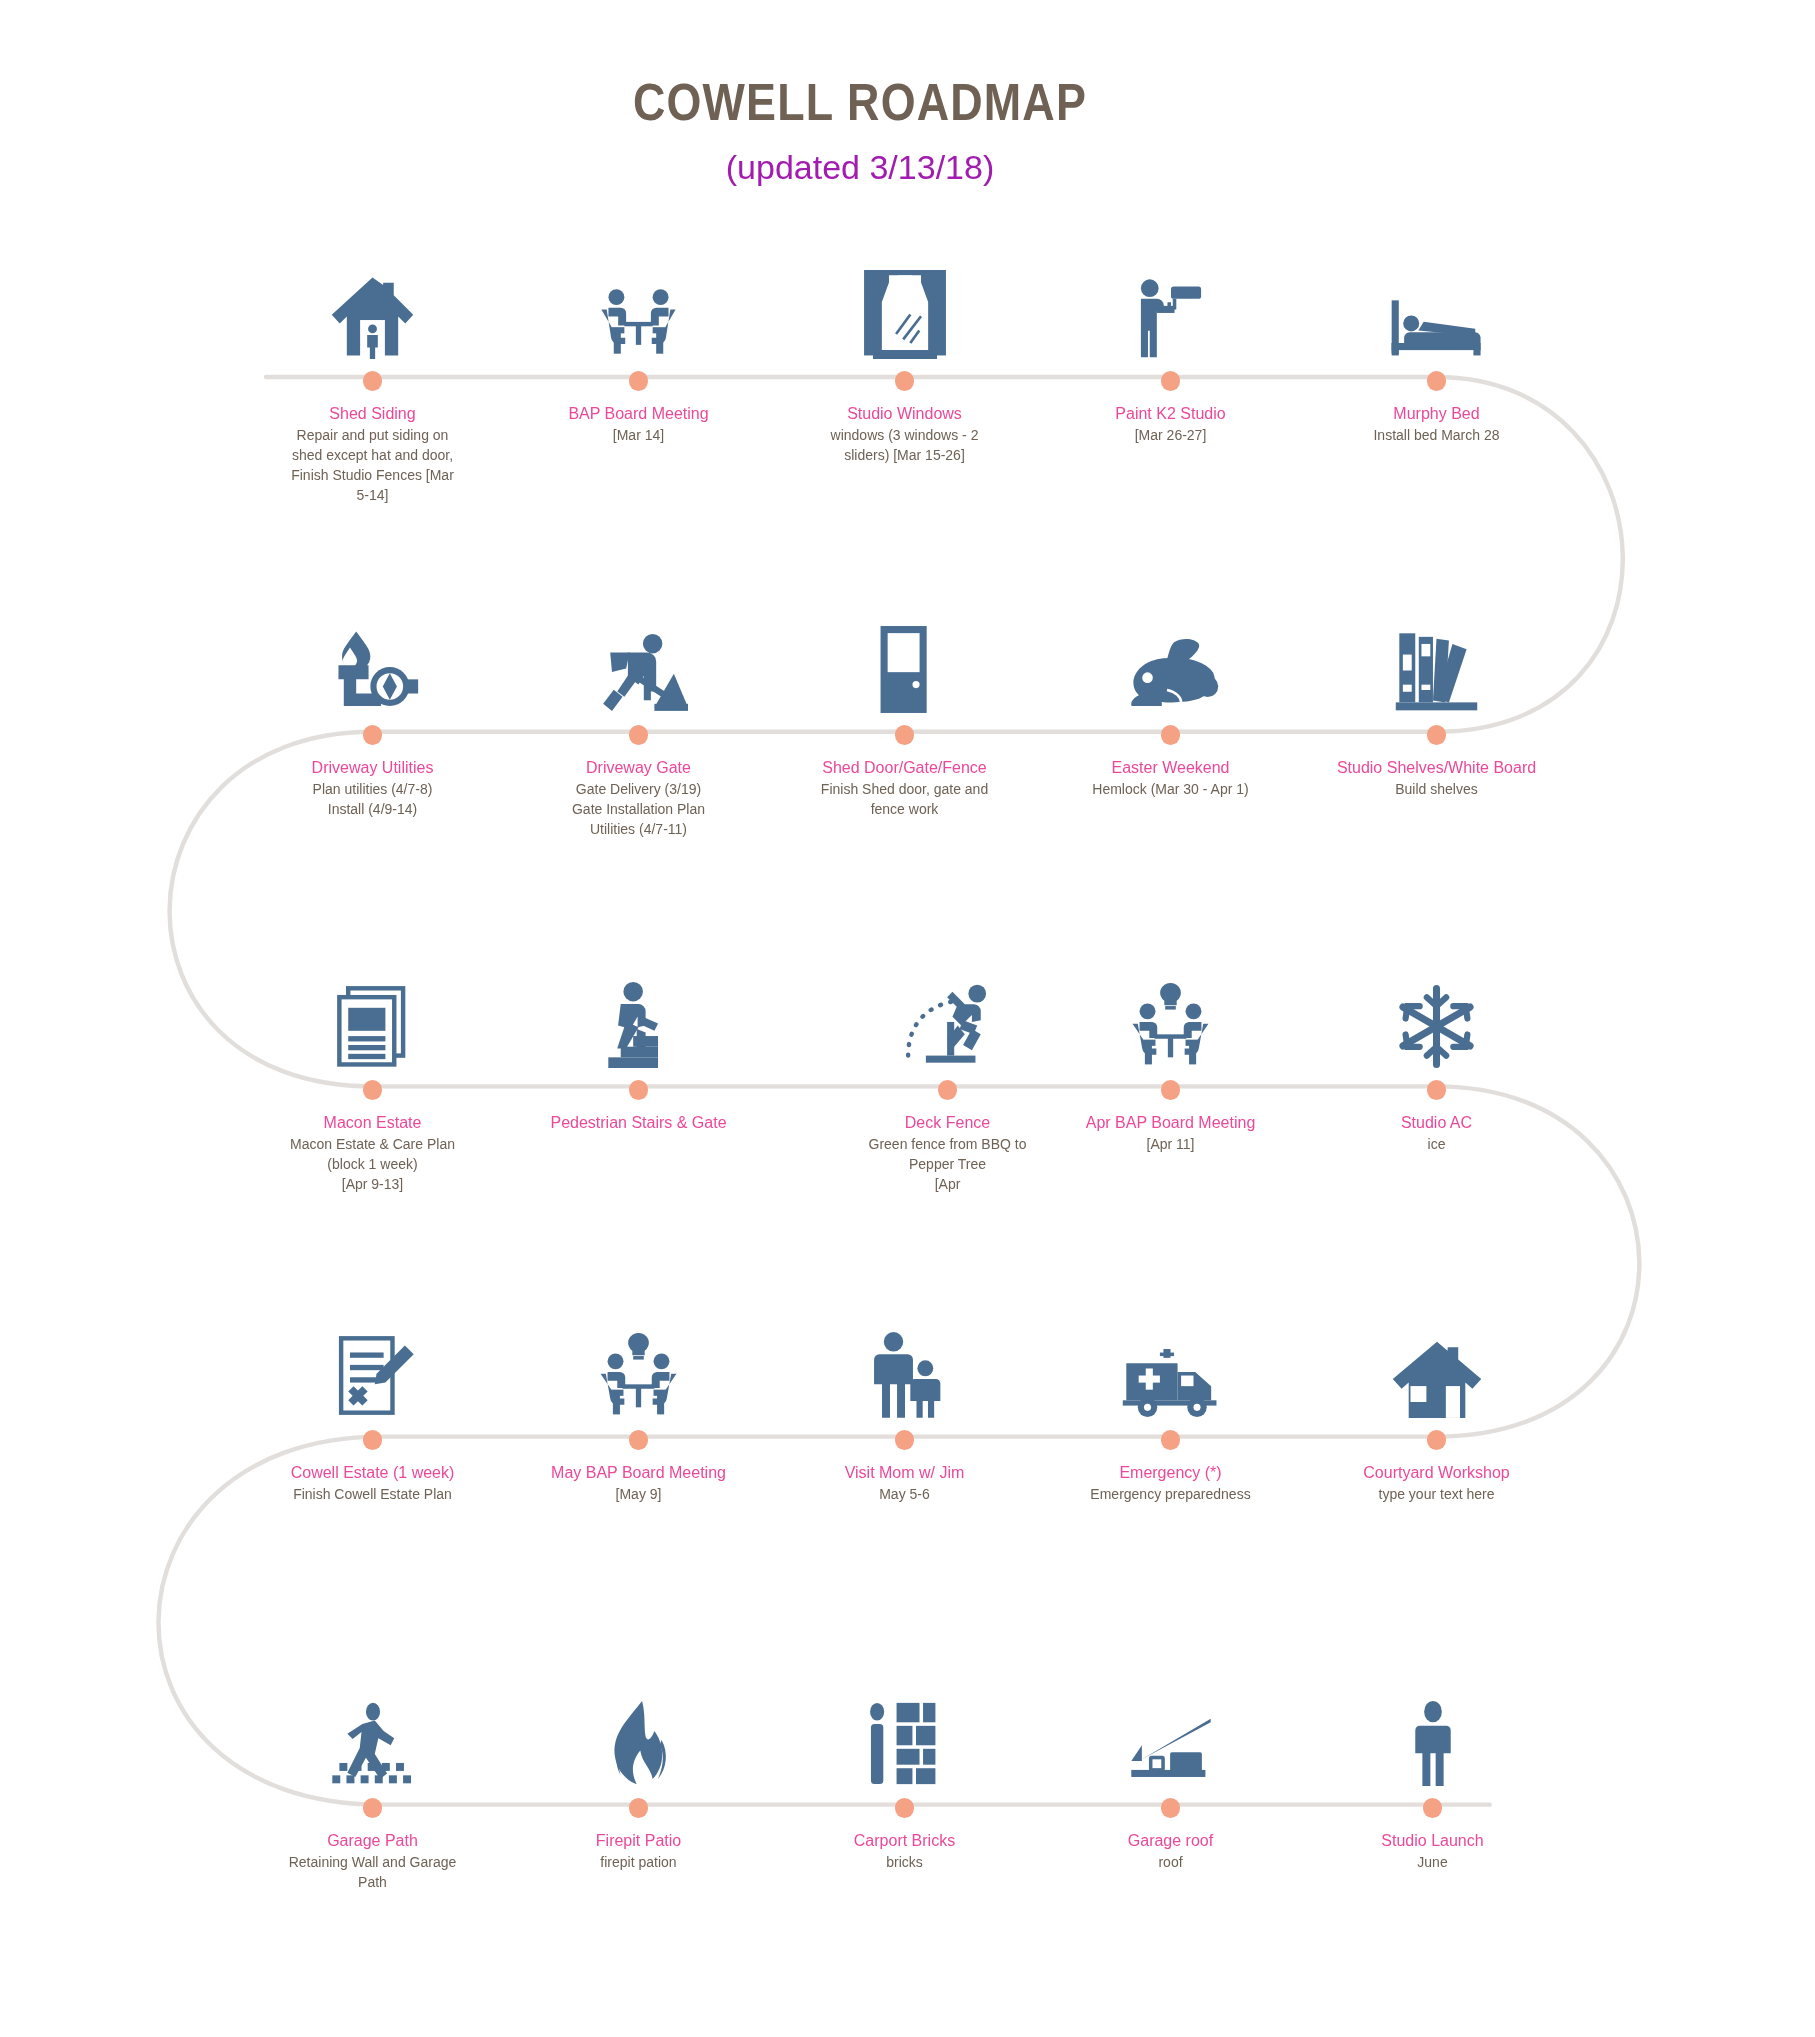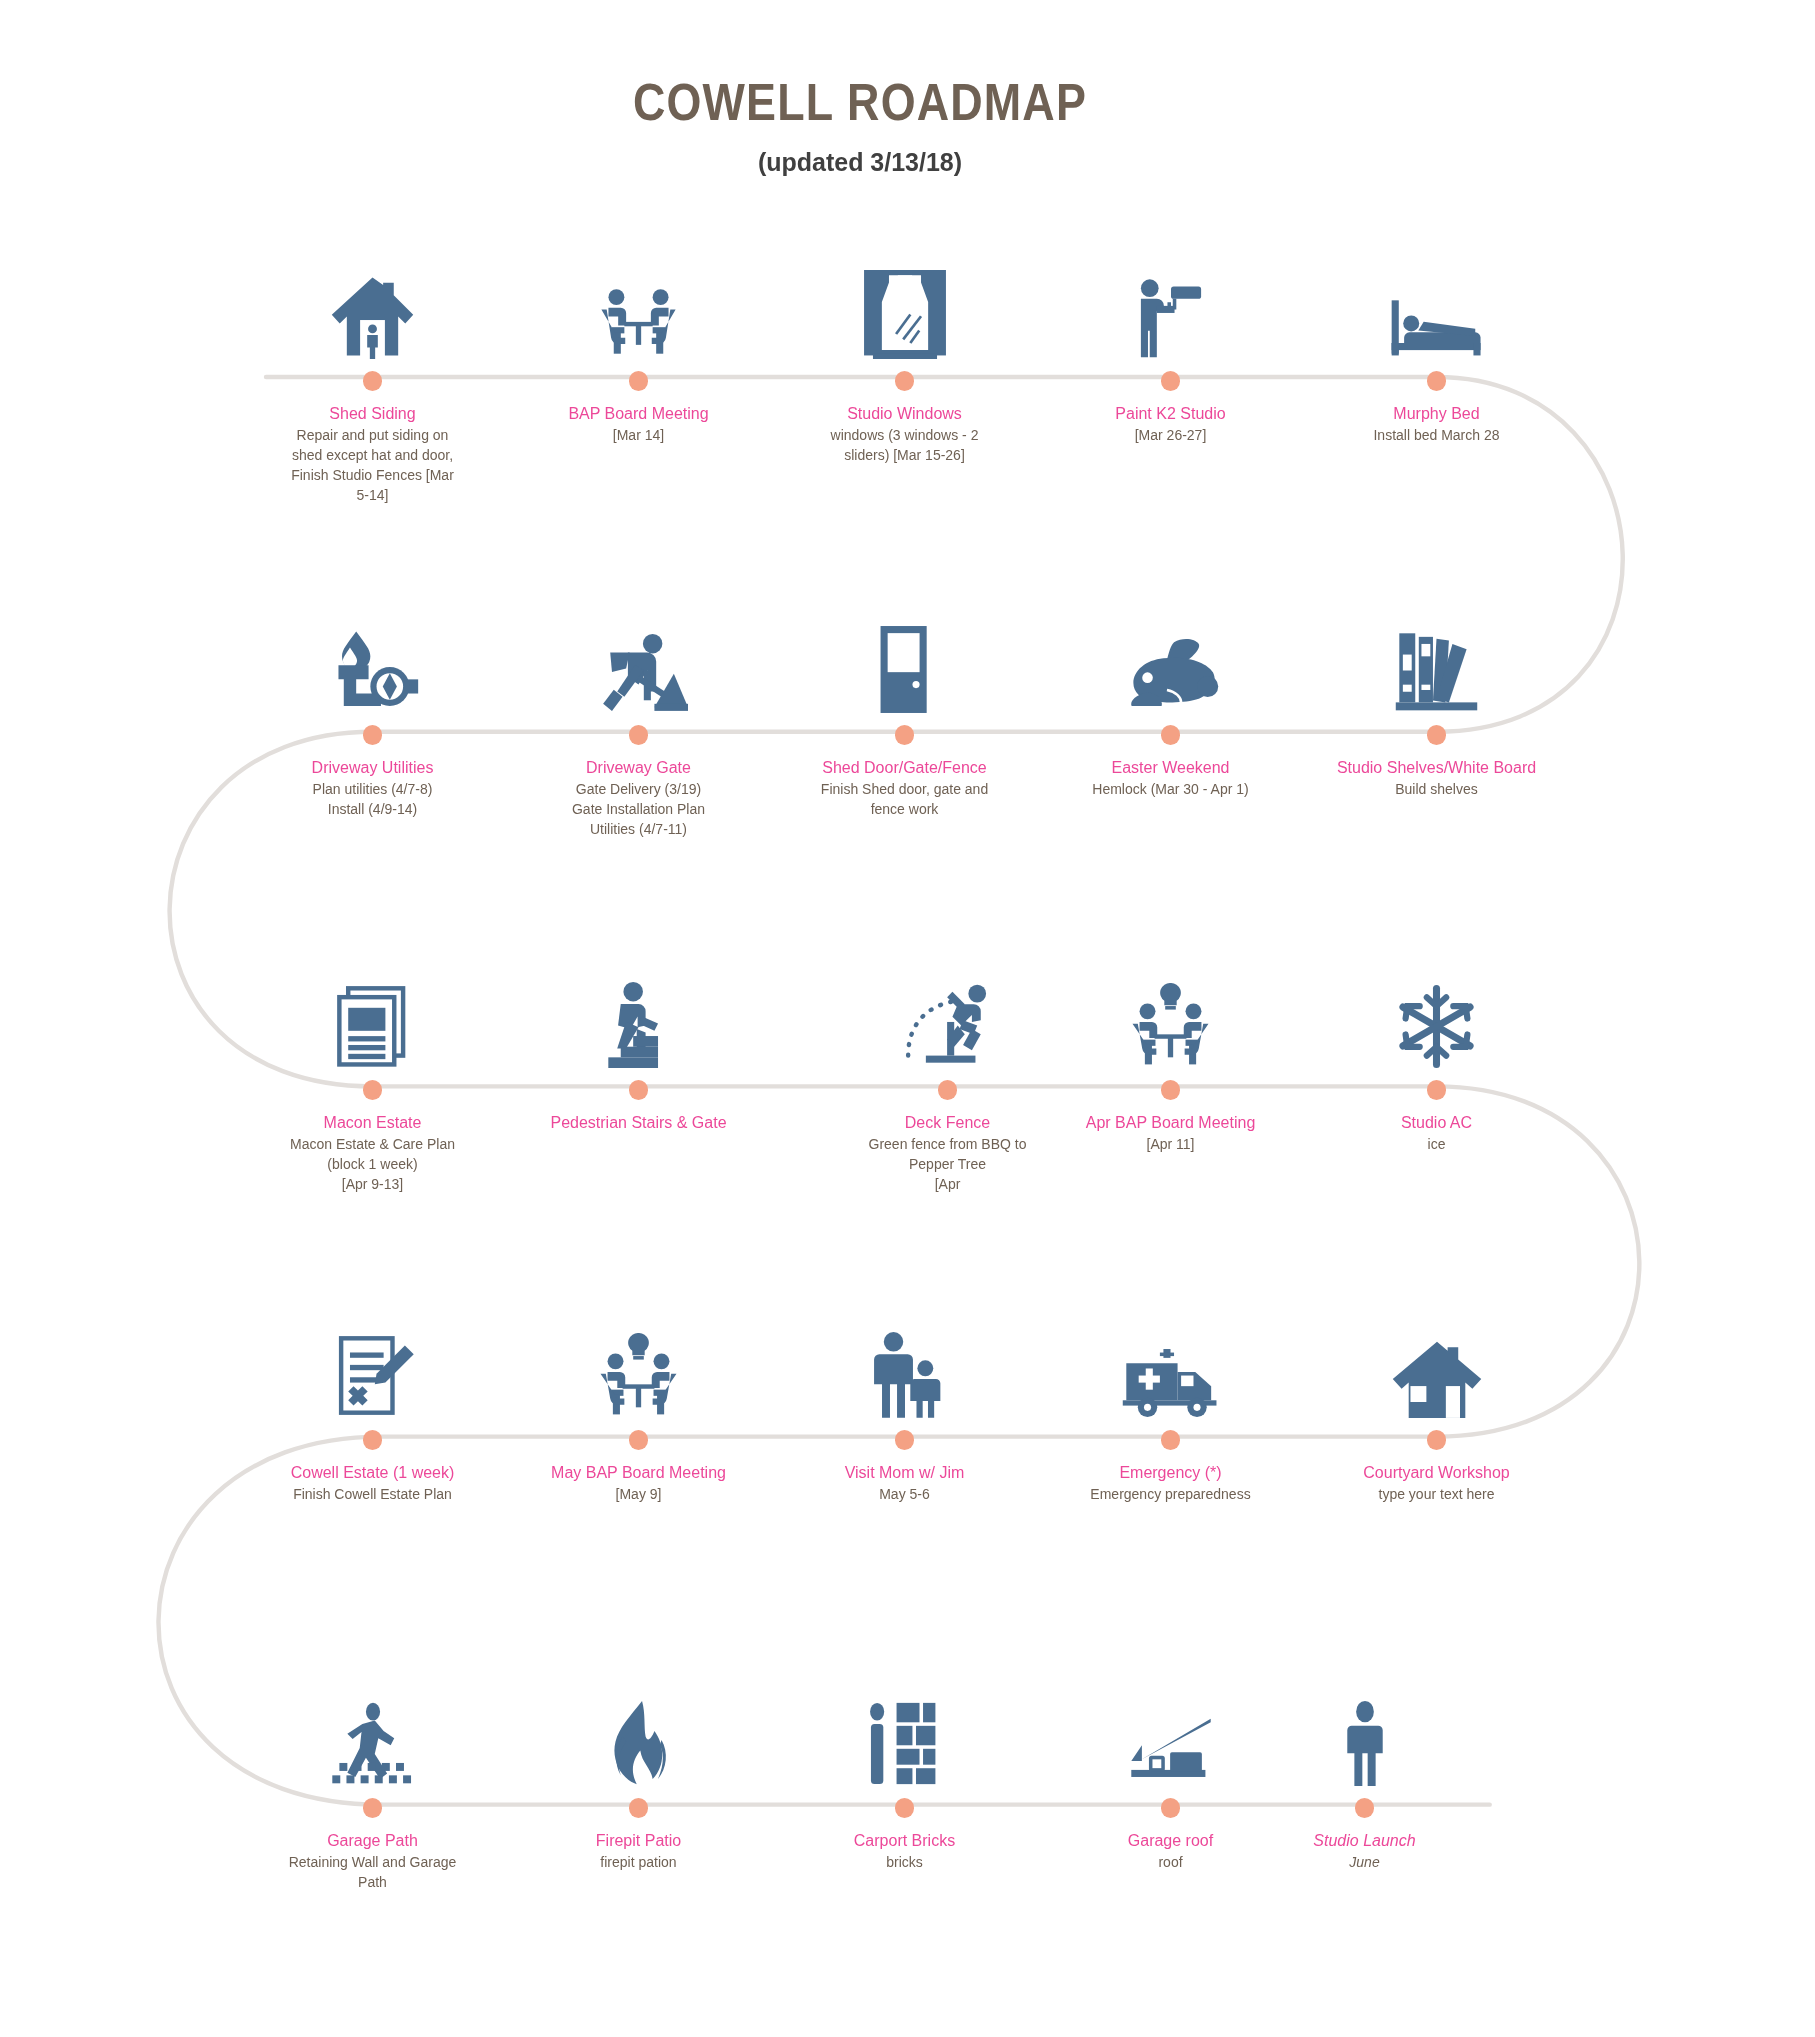--- a/index.html
+++ b/index.html
@@ -12,21 +12,21 @@
 
   
   .header { position: absolute; top: 0; left: 0; width: 1720px; text-align: center; }
   .title {
     font-family: "Liberation Sans Narrow", "Liberation Sans", sans-serif;
     font-size: 51px; font-weight: 700; letter-spacing: 1.3px;
     color: #6f6154; margin-top: 73px;
     transform: scaleX(0.88); transform-origin: center;
   }
   .subtitle {
-    font-size: 25px; color: #404040; margin-top: 16px; font-weight: 700;
+    font-size: 34px; color: #a21caf; margin-top: 16px; font-weight: 400;
   }
 
   
   .path-layer { position: absolute; inset: 0; pointer-events: none; }
 
   
   .node { position: absolute; width: 257px; text-align: center; }
   .icon-box {
     height: 115px; display: flex; align-items: flex-end; justify-content: center;
     margin-bottom: 12.4px;
@@ -577,21 +577,21 @@
     <rect x="30" y="50" width="10" height="10" fill="#fff"></rect>
   </g>
           </svg>
         </div>
         <div class="dot"></div>
         <div class="node-text">
           <div class="node-title">Garage roof</div>
           <div class="node-desc">roof</div>
         </div>
       </div>
-      <div class="node" style="left: 1236px; top: 1671px; font-style: italic;">
+      <div class="node" style="left: 1304px; top: 1671px;">
         <div class="icon-box">
           <svg width="48" height="85" viewBox="0 0 54 96">
             <g fill="#4a6e91">
     <ellipse cx="27" cy="12" rx="10" ry="12"></ellipse>
     <path d="M12 28 h30 a5 5 0 0 1 5 5 v26 h-8 v37 h-9 v-37 h-6 v37 h-9 v-37 h-8 V33 a5 5 0 0 1 5 -5 Z"></path>
   </g>
           </svg>
         </div>
         <div class="dot"></div>
         <div class="node-text">

